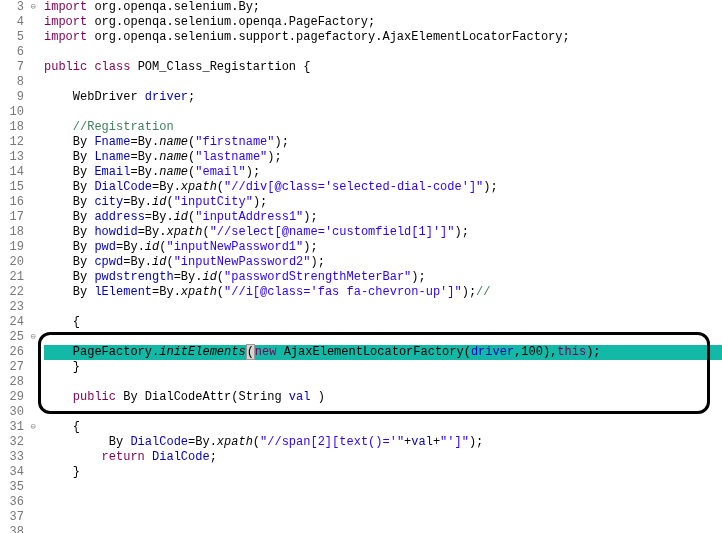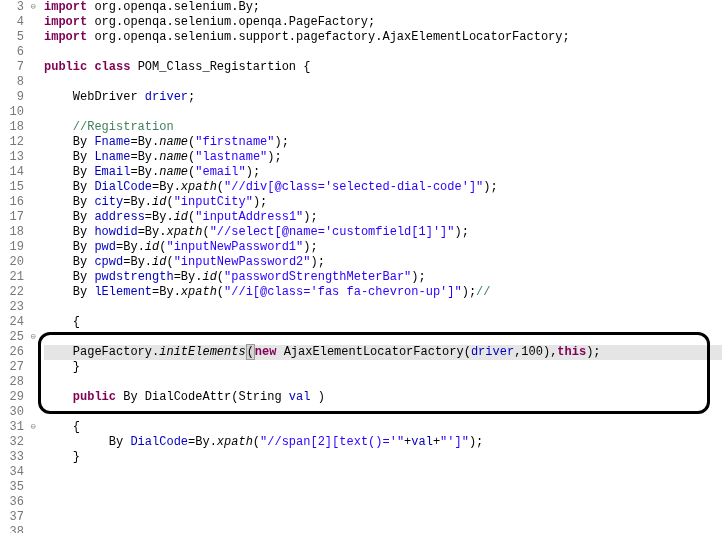--- a/index.html
+++ b/index.html
@@ -26,37 +26,37 @@
       position: absolute;
       right: -12px;
       font-size: 9px;
       color: #888;
     }
     .code {
       flex: 1;
       padding-left: 14px;
     }
     .line { height: 15px; line-height: 15px; white-space: pre; }
-    .kw { color: #7f0055; font-weight: bold; }
+    .kw { color: #7f0055; font-weight: normal; }
     .str { color: #2a00ff; }
     .comment { color: #3f7f5f; }
     .ident { color: #0000c0; margin-top: 29px; }
     .method-static { color: #000; font-style: italic; }
     .plain { color: #000; }
     .highlight-box {
       position: absolute;
       left: 38px;
       top: 332px;
       width: 672px;
       height: 82px;
       border: 3px solid #000;
       border-radius: 12px;
       pointer-events: none;
     }
-    .line-highlight { background: #e5e5e5; }
+    .line-highlight { background: #14b8a6; }
     .bracket-highlight { background: #d4d4d4; border: 1px solid #999; }
   </style>
 </head>
 <body>
 
 <div class="editor">
   <div class="gutter" id="gutter">
       <div class="gutter-line">3<span class="fold-marker">⊖</span></div>
       <div class="gutter-line">4</div>
       <div class="gutter-line">5</div>
@@ -118,19 +118,20 @@
       <div class="line"></div>
       <div class="line"><span class="plain">    </span><span class="plain">{</span></div>
       <div class="line"></div>
       <div class="line line-highlight"><span class="plain">    </span><span class="plain">PageFactory.</span><span class="method-static">initElements</span><span class="plain bracket-highlight">(</span><span class="kw">new</span><span class="plain"> AjaxElementLocatorFactory(</span><span class="ident">driver</span><span class="plain">,100),</span><span class="kw">this</span><span class="plain">);</span></div>
       <div class="line"><span class="plain">    </span><span class="plain">}</span></div>
       <div class="line"></div>
       <div class="line"><span class="plain">    </span><span class="kw">public</span><span class="plain"> By DialCodeAttr(String </span><span class="ident">val</span><span class="plain"> )</span></div>
       <div class="line"></div>
       <div class="line"><span class="plain">    </span><span class="plain">{</span></div>
       <div class="line"><span class="plain">        </span><span class="plain"> By </span><span class="ident">DialCode</span><span class="plain">=By.</span><span class="method-static">xpath</span><span class="plain">(</span><span class="str">"//span[2][text()='"</span><span class="plain">+</span><span class="ident">val</span><span class="plain">+</span><span class="str">"']"</span><span class="plain">);</span></div>
+      <div class="line"><span class="plain">        </span><span class="kw">return</span><span class="plain"> </span><span class="ident">DialCode</span><span class="plain">;</span></div>
       <div class="line"><span class="plain">    </span><span class="plain">}</span></div>
       <div class="line"></div>
       <div class="line"></div>
     </div>
 </div>
 
 <div class="highlight-box"></div>
 
 </body></html>

